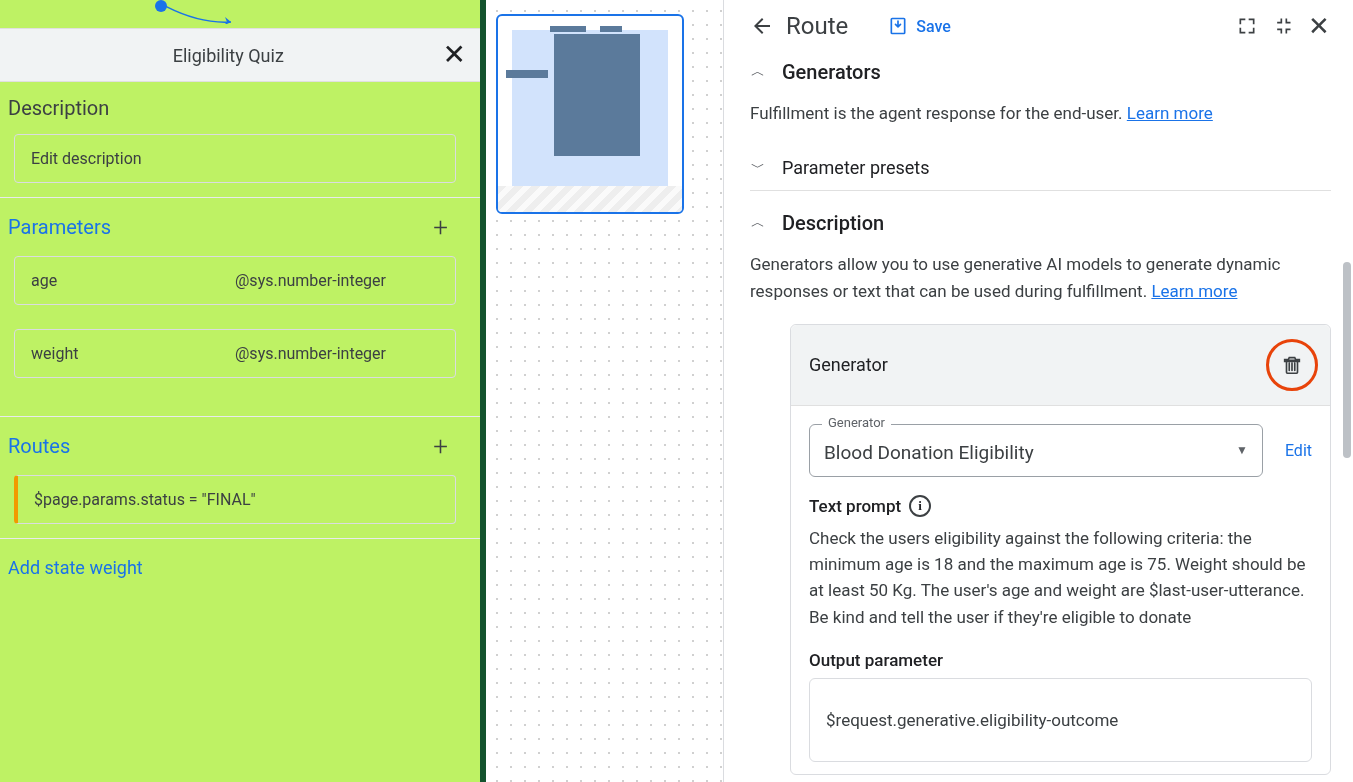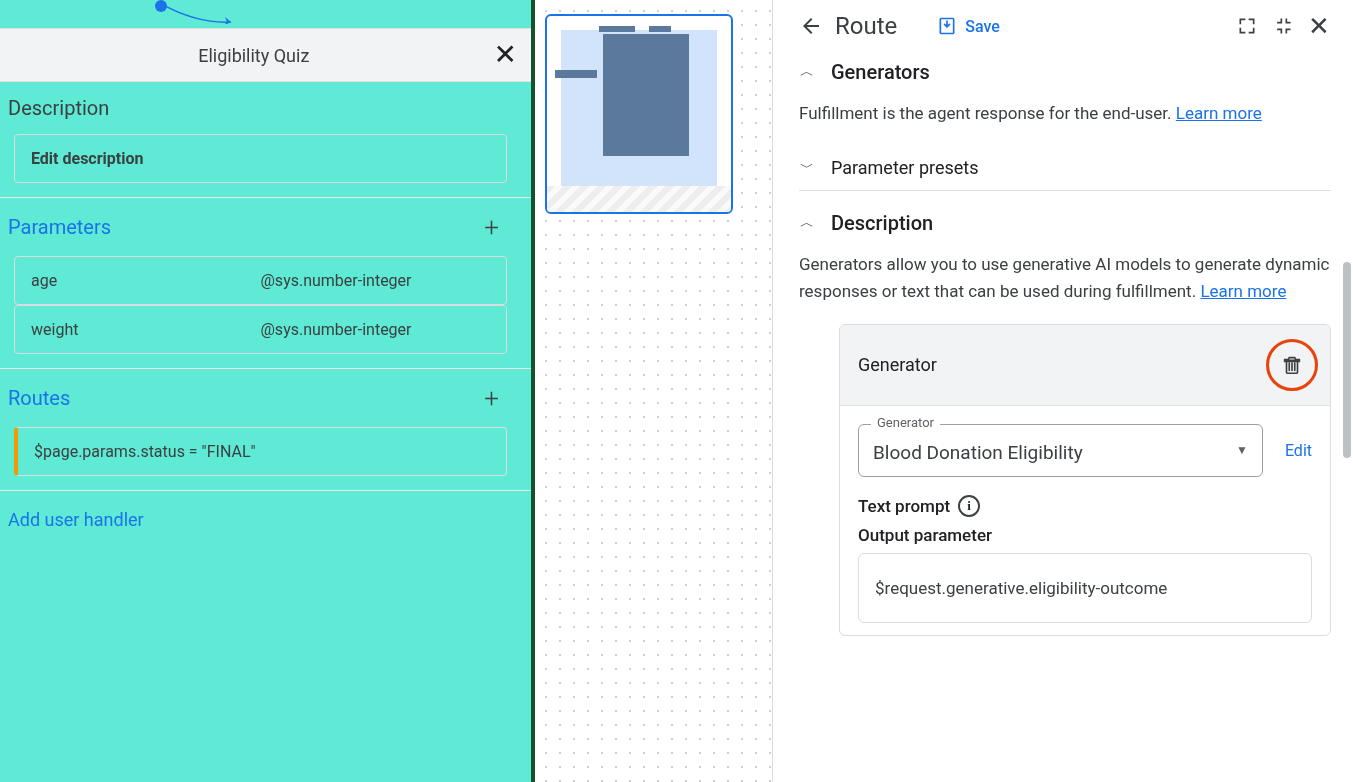--- a/index.html
+++ b/index.html
@@ -12,23 +12,23 @@
     height: 782px;
     width: 1353px;
     position: relative;
   }
   .layout {
     display: flex;
     height: 100%;
   }
   
   .left-panel {
-    width: 535px;
-    border-right: 4px solid #14532d;
-    background: #5eead4;
+    width: 486px;
+    border-right: 6px solid #14532d;
+    background: #bef264;
     position: relative;
   }
   .flow-header {
     height: 28px;
     position: relative;
   }
   .flow-dot {
     position: absolute;
     left: 155px; top: 0px;
     width: 12px; height: 12px;
@@ -86,30 +86,29 @@
   }
   .box-btn {
     border: 1px solid #dadce0;
     border-radius: 4px;
     padding: 14px 16px;
     font-size: 16px;
     color: #3c4043;
     cursor: pointer;
     margin-left: 6px;
     margin-right: 16px;
-    font-weight: bold;
   }
   .param-row {
     border: 1px solid #dadce0;
     border-radius: 4px;
     padding: 14px 16px;
     display: flex;
     margin-left: 6px;
     margin-right: 16px;
-    margin-bottom: 0;
+    margin-bottom: 24px;
   }
   .param-row .pname { width: 50%; font-size: 16px; color: #3c4043; }
   .param-row .ptype { width: 50%; font-size: 16px; color: #3c4043; }
   .route-row {
     border: 1px solid #dadce0;
     border-left: 4px solid #f29900;
     border-radius: 4px;
     padding: 14px 16px;
     font-size: 16px;
     color: #3c4043;
@@ -314,21 +313,21 @@
   }
   .prompt-text {
     font-size: 17px;
     color: #3c4043;
     line-height: 1.55;
     margin-bottom: 20px;
   }
   .output-box {
     border: 1px solid #dadce0;
     border-radius: 6px;
-    padding: 24px 16px;
+    padding: 31px 16px;
     font-size: 17px;
     color: #3c4043;
   }
   .scrollbar-fake {
     position: absolute;
     right: 2px;
     top: 262px;
     width: 8px;
     height: 196px;
     background: #bdc1c6;
@@ -377,21 +376,21 @@
     </div>
 
     <div class="section">
       <h3 class="link">
         <span>Routes</span>
         <span class="plus-icon">+</span>
       </h3>
       <div class="route-row">$page.params.status = "FINAL"</div>
     </div>
 
-    <div class="add-handler">Add user handler</div>
+    <div class="add-handler">Add state weight</div>
   </div>
 
   <div class="middle">
     <div class="thumb">
       <div class="thumb-body">
         <div class="thumb-rect" style="left:38px;top:-4px;width:36px;height:6px;"></div>
         <div class="thumb-rect" style="left:88px;top:-4px;width:22px;height:6px;"></div>
         <div class="thumb-rect" style="left:42px;top:4px;width:86px;height:122px;"></div>
         <div class="thumb-rect" style="left:-6px;top:40px;width:42px;height:8px;"></div>
       </div>
@@ -467,20 +466,21 @@
               <span class="value">Blood Donation Eligibility</span>
               <span class="caret">▼</span>
             </div>
             <span class="edit-link">Edit</span>
           </div>
 
           <div class="field-label">
             <span>Text prompt</span>
             <span class="info-icon">i</span>
           </div>
+          <div class="prompt-text">Check the users eligibility against the following criteria: the minimum age is 18 and the maximum age is 75. Weight should be at least 50 Kg. The user's age and weight are $last-user-utterance. Be kind and tell the user if they're eligible to donate</div>
 
           <div class="field-label">Output parameter</div>
           <div class="output-box">$request.generative.eligibility-outcome</div>
         </div>
       </div>
     </div>
     <div class="scrollbar-fake"></div>
   </div>
 </div>
 

